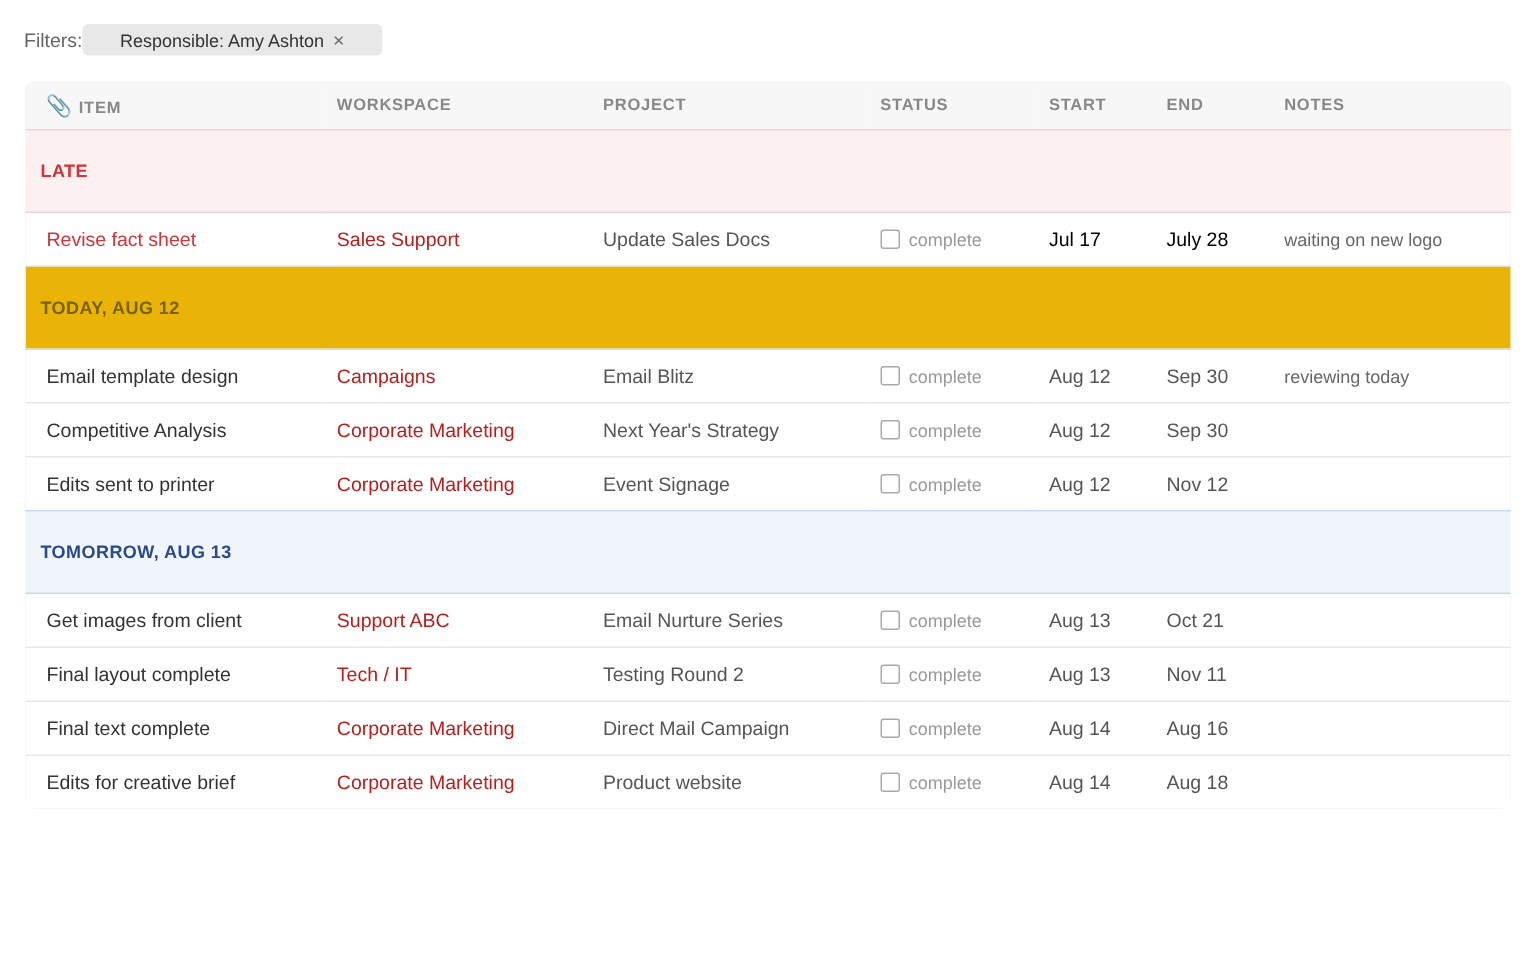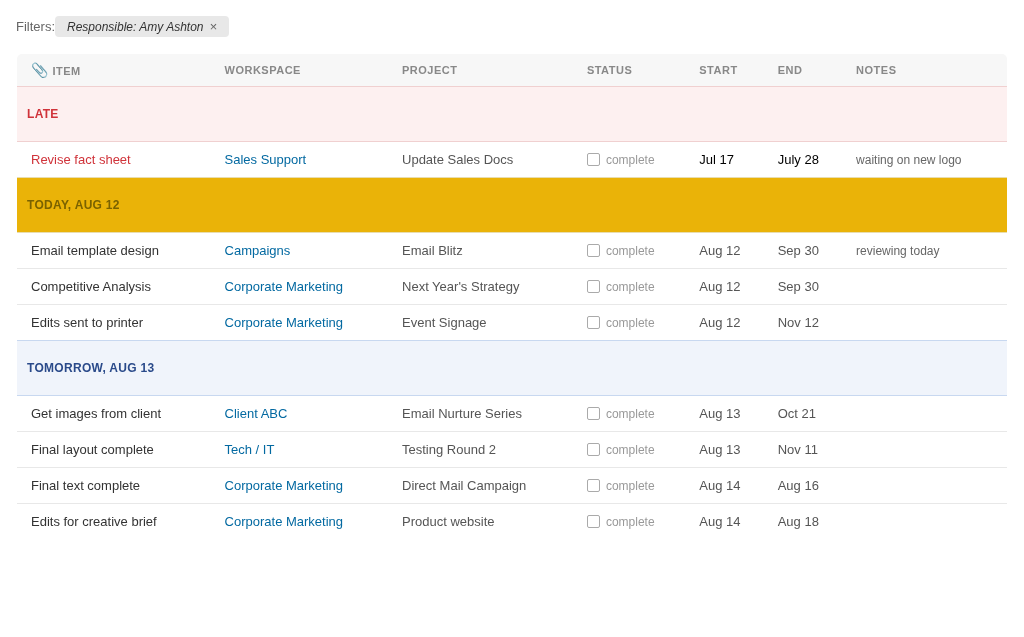--- a/index.html
+++ b/index.html
@@ -15,27 +15,26 @@
       align-items: center;
       margin-bottom: 16px;
     }
     .filters-label {
       color: #666;
       font-size: 13px;
     }
     .filter-tag {
       background: #e8e8e8;
       border-radius: 4px;
-      padding: 3px 12px;
+      padding: 3px 25px;
       font-size: 12px;
       color: #333;
       display: flex;
       align-items: center;
       gap: 6px;
-      font-style: italic;
     }
     .filter-tag .close {
       cursor: pointer;
       color: #666;
       font-size: 13px;
     }
     table {
       width: 100%;
       border-collapse: collapse;
       border: 1px solid #ddd;
@@ -104,21 +103,21 @@
     }
     .item-name {
       color: #333;
       font-size: 13px;
     }
     .item-name.late-item {
       color: #d0333a;
       cursor: pointer;
     }
     .workspace-col {
-      color: #0369a1;
+      color: #b91c1c;
     }
     .project-col {
       color: #555;
     }
     .status-cell {
       display: flex;
       gap: 6px;
       white-space: nowrap;
     }
     .status-checkbox {
@@ -239,21 +238,21 @@
         </td>
         <td class="date-col">Aug 12</td>
         <td class="date-col">Nov 12</td>
         <td class="notes-col"></td>
       </tr>
       <tr class="section-header">
         <td colspan="7" class="section-tomorrow">TOMORROW, AUG 13</td>
       </tr>
       <tr class="data-row">
         <td><span class="item-name">Get images from client</span></td>
-        <td class="workspace-col">Client ABC</td>
+        <td class="workspace-col">Support ABC</td>
         <td class="project-col">Email Nurture Series</td>
         <td>
           <div class="status-cell">
             <span class="status-checkbox"></span>
             <span class="status-text">complete</span>
           </div>
         </td>
         <td class="date-col">Aug 13</td>
         <td class="date-col">Oct 21</td>
         <td class="notes-col"></td>

